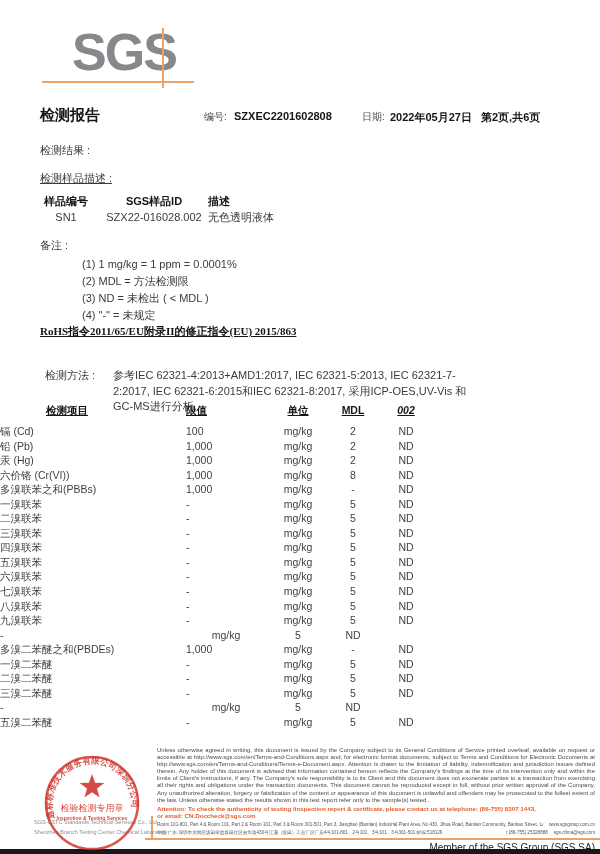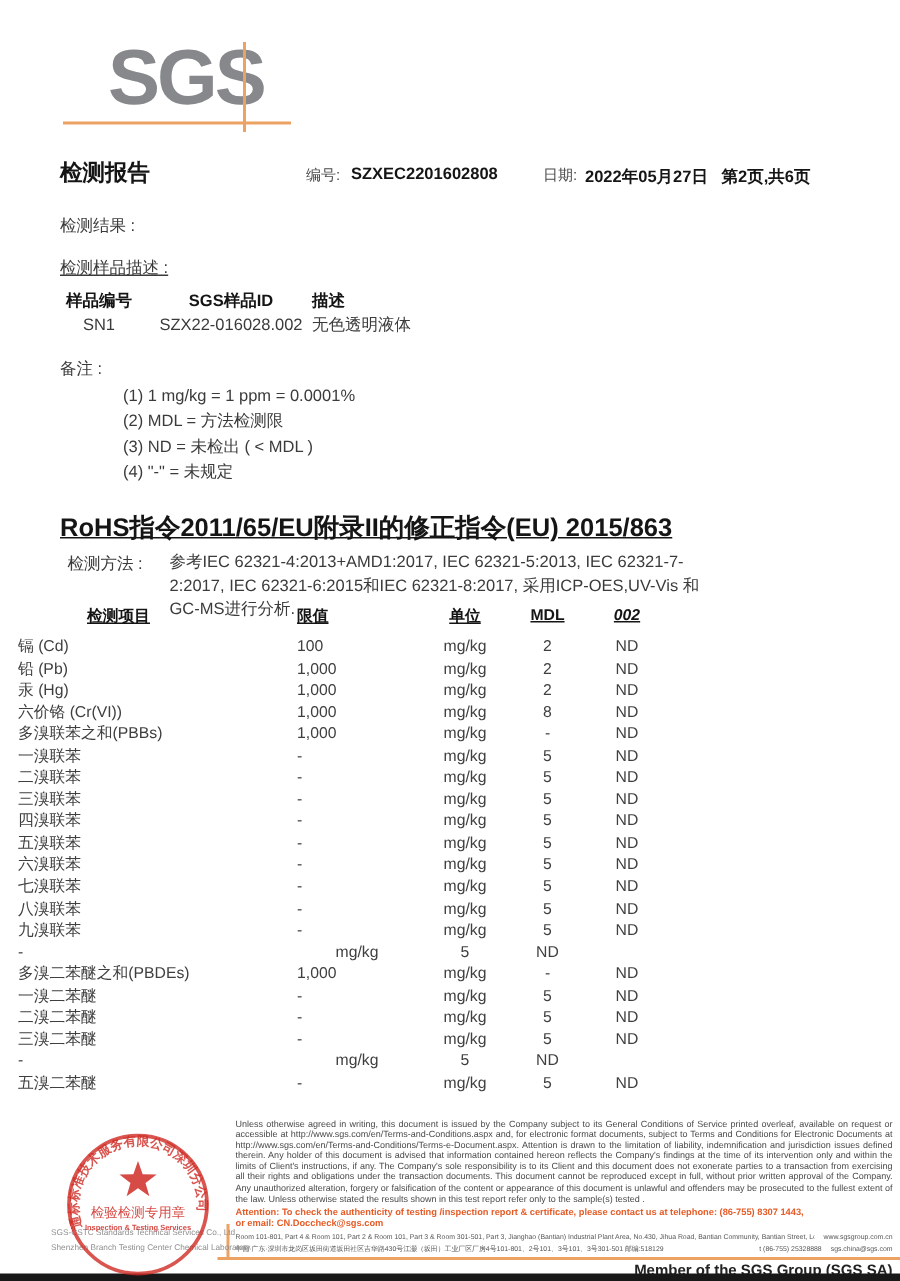--- a/index.html
+++ b/index.html
@@ -29,27 +29,27 @@
   .st-row { display:flex; line-height:16px; }
   .st-head { font-weight:bold; color:#151515; }
   .st-c1 { width:72px;  text-align:center; }
   .st-c2 { width:104px; text-align:center; }
   .st-c3 { padding-left:2px; text-align:left; min-width:120px; }
 
   
   .notes { position:absolute; left:82px; top:256px; font-size:11px; line-height:17px; }
 
   
-  .rohs-heading { position:absolute; left:40px; top:340px; font-size:17px; font-weight:bold;
-                  text-decoration:underline; color:#151515; }
+  .rohs-heading { position:absolute; left:40px; top:324px; font-size:11px; font-weight:bold;
+                  text-decoration:underline; color:#151515;font-family:Liberation Serif, serif; }
   .method-label { position:absolute; left:45px;  top:368px; font-size:11px; }
   .method-text  { position:absolute; left:113px; top:368px; width:368px; font-size:11px; line-height:15.5px; }
 
   
-  .results-table { position:absolute; left:12px; top:404px; width:504px; font-size:10.5px; }
+  .results-table { position:absolute; left:0; top:404px; width:504px; font-size:10.5px; }
   .rt-head, .rt-row { display:grid; grid-template-columns:186px 80px 64px 46px 60px; }
   .rt-head { font-weight:bold; color:#151515; height:20px; }
   .rt-head .rt-item { padding-left:46px; }
   .rt-row  { height:14.55px; line-height:14.55px; color:#3f3f3f; }
   .rt-row .rt-item { }
   .rt-limit { }
   .rt-unit, .rt-mdl, .rt-res { text-align:center; }
   .u { text-decoration:underline; }
   .it { font-style:italic; }
 
@@ -61,21 +61,21 @@
                 line-height:7.1px; text-align:justify; color:#4a4a4a; }
   .attention  { position:absolute; left:157px; top:805px; width:438px; font-size:6.2px;
                 line-height:7.4px; font-weight:bold; color:#e55c28; }
   .addr-block { position:absolute; left:157px; top:821px; width:438px; font-size:4.6px;
                 line-height:8px; color:#555; }
   .addr-row { display:flex; white-space:nowrap; }
   .addr-left { flex:1; overflow:hidden; }
   .addr-right { margin-left:6px; }
   .orange-vline { position:absolute; left:151px; top:816px; width:2px; height:22px; background:#eca262; }
   .orange-hline { position:absolute; left:145px; top:838px; width:455px; height:2px; background:#eca262; }
-  .member { position:absolute; right:5px; top:842px; font-size:10px; font-weight:bold; color:#222;text-align:center; }
+  .member { position:absolute; right:5px; top:842px; font-size:10px; font-weight:normal; color:#222;text-align:center; }
   .bottom-bar { position:absolute; left:0; bottom:0; width:600px; height:5px; background:#181818; }
 </style>
 </head>
 <body>
 
 <div class="page">
 
   <div class="logo">SGS</div>
   <div class="logo-hline"></div>
   <div class="logo-vline"></div>

